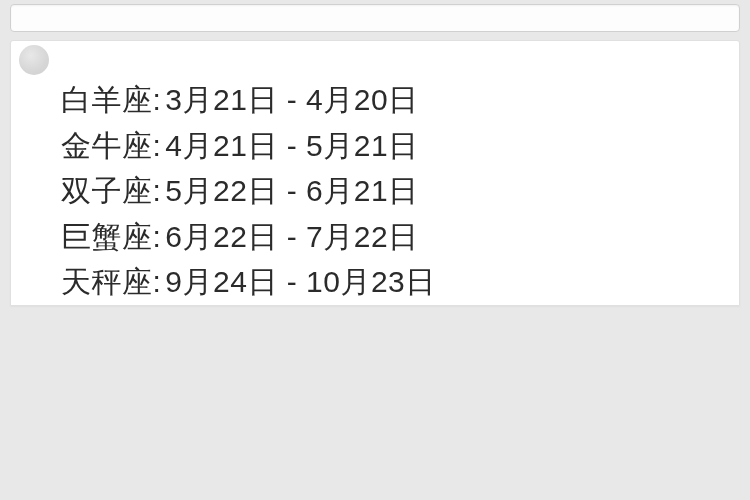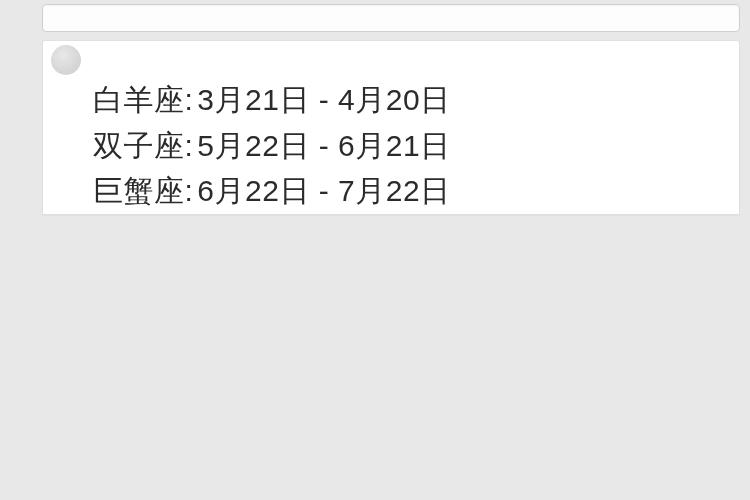--- a/index.html
+++ b/index.html
@@ -9,21 +9,20 @@
     }
     body {
       width: 750px;
       height: 500px;
       background: #e8e8e8;
       font-family: "Microsoft YaHei", "Heiti SC", sans-serif;
       overflow: hidden;
     }
     .outer {
       padding: 4px 10px 0 10px;
-      margin-left: 32px;
     }
     .top-bar {
       height: 28px;
       background: #fdfdfd;
       border: 1px solid #d0d0d0;
       border-radius: 4px;
       box-shadow: inset 0 1px 2px rgba(0,0,0,0.05);
     }
     .gap {
       height: 8px;
@@ -74,29 +73,35 @@
   <div class="top-bar"></div>
   <div class="gap"></div>
   <div class="content-card">
     <div class="avatar"></div>
     <div class="list">
 
       <div class="row">
         <span class="name">白羊座</span><span class="colon">:</span><span class="range">3月21日 - 4月20日</span>
       </div>
 
+      <div class="row">
+        <span class="name">金牛座</span><span class="colon">:</span><span class="range">4月21日 - 5月21日</span>
+      </div>
 
       <div class="row">
         <span class="name">双子座</span><span class="colon">:</span><span class="range">5月22日 - 6月21日</span>
       </div>
 
       <div class="row">
         <span class="name">巨蟹座</span><span class="colon">:</span><span class="range">6月22日 - 7月22日</span>
       </div>
 
 
 
+      <div class="row">
+        <span class="name">天秤座</span><span class="colon">:</span><span class="range">9月24日 - 10月23日</span>
+      </div>
 
 
 
     </div>
   </div>
 </div>
 
 </body></html>

